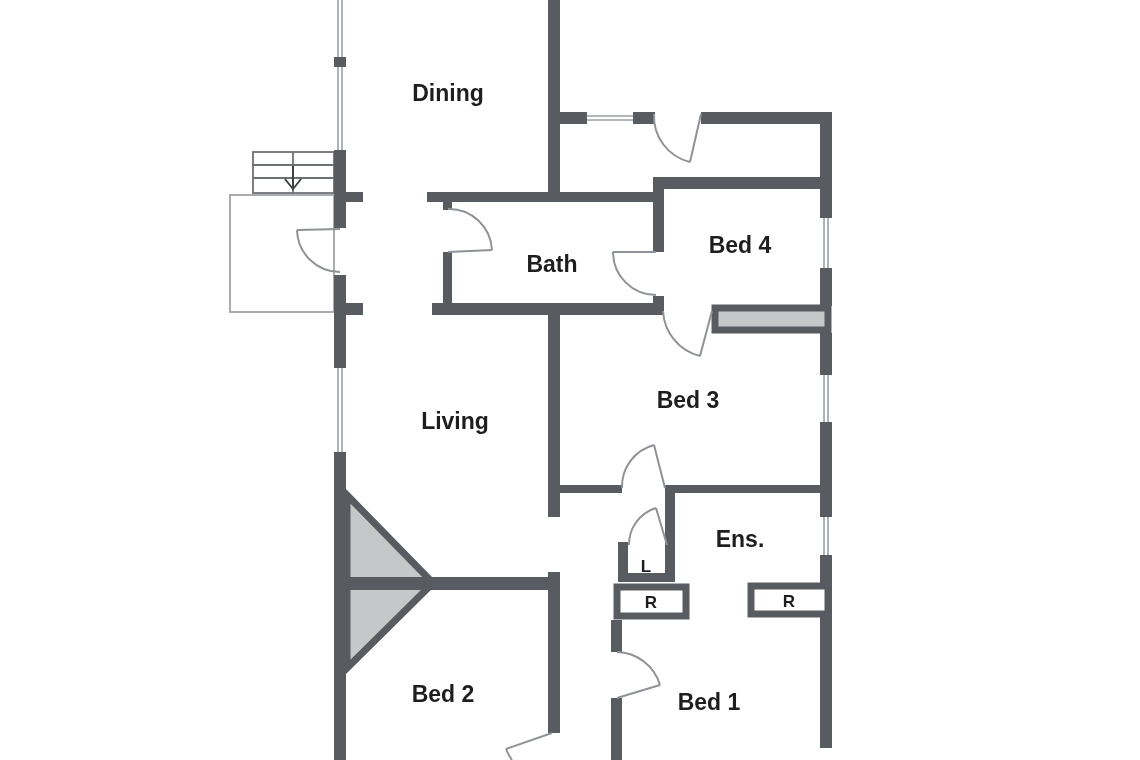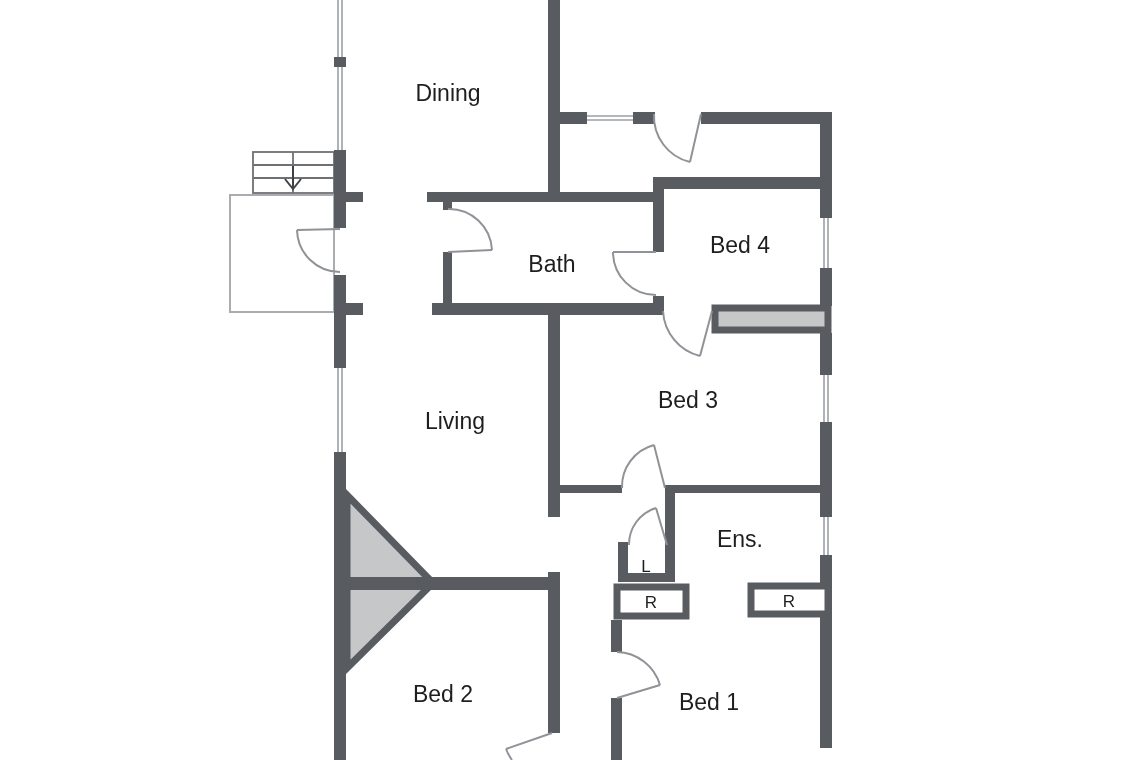--- a/index.html
+++ b/index.html
@@ -1,17 +1,17 @@
 <!DOCTYPE html>
 <html><head>
 <meta charset="utf-8">
 <style>
   html,body{margin:0;padding:0;background:#ffffff;}
   #stage{position:relative;width:1140px;height:760px;background:#ffffff;overflow:hidden;
-         font-family:"Liberation Sans", sans-serif;}
+         font-family:"Liberation Sans", sans-serif;font-weight:bold;}
   svg{position:absolute;left:0;top:0;}
   text{fill:#1e1e1e;}
   .room-label{font-size:23px;}
   .closet-label{font-size:17px;}
   .wall{fill:#585c61;}
   .thin{stroke:#8f9296;stroke-width:2;fill:none;}
   .winline{stroke:#9ba0a5;stroke-width:1.6;fill:none;}
   .furn{fill:#c6c7c9;stroke:#585c61;stroke-width:7;}
   .robebox{fill:#ffffff;stroke:#585c61;stroke-width:7;}
 </style>

